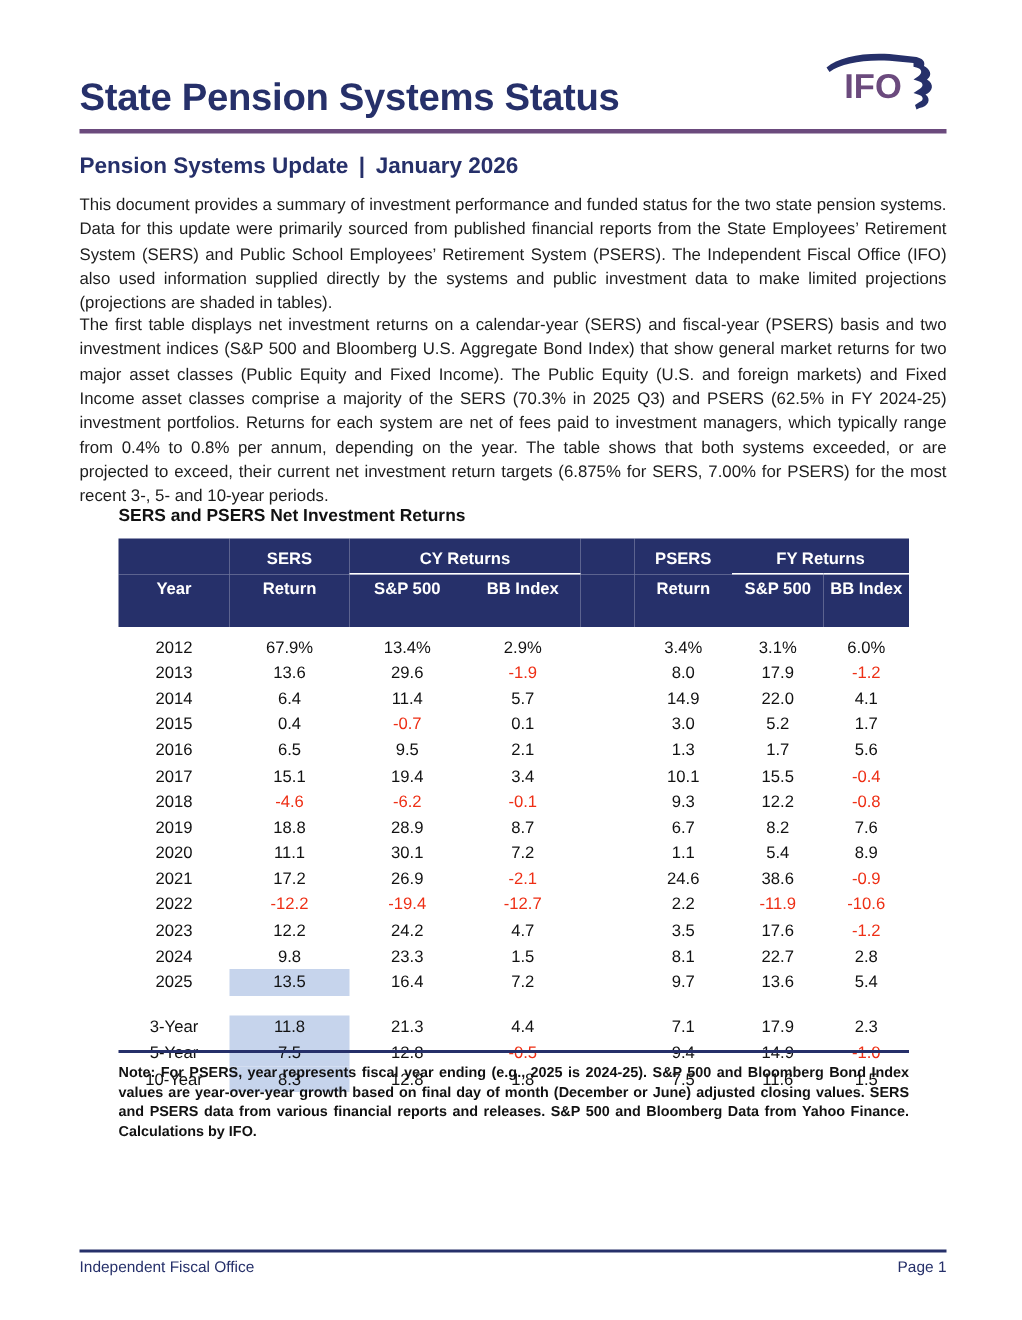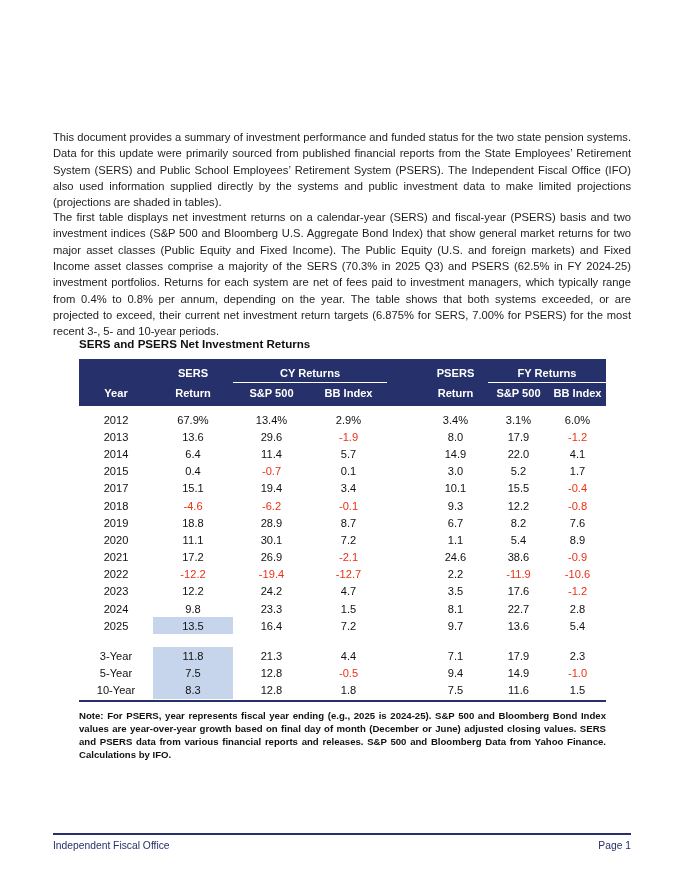--- a/index.html
+++ b/index.html
@@ -120,21 +120,21 @@
   thead th {
     color: #ffffff;
     font-weight: bold;
     font-size: 11.1px;
     padding: 0;
     text-align: center;
     height: 19px;
     vertical-align: middle;
   }
   thead tr.hrow1 th { height: 19px; padding-top: 4px; }
-  thead tr.hrow2 th { height: 20px; padding-bottom: 3px; }
+  thead tr.hrow2 th { height: 20px; padding-bottom: 15px; }
   thead th.grouped {
     border-bottom: 1.4px solid #ffffff;
   }
 
   tbody td {
     text-align: center;
     height: 17.2px;
     padding: 0;
     font-size: 11.1px;
     color: #111111;
@@ -187,20 +187,35 @@
     font-size: 10.3px;
     color: #26306a;
     font-weight: normal;
   }
 </style>
 </head>
 <body>
 
 <div class="page">
 
+  <div class="doc-header">
+    <div class="header-row">
+      <div class="doc-title">State Pension Systems Status</div>
+      <div class="logo-wrap">
+        <svg width="86" height="46" viewBox="0 0 86 46" xmlns="http://www.w3.org/2000/svg">
+          <path d="M6 13 C14 6, 30 3, 48 4 L66 6 C70 7, 72 9, 71 12 C75 14, 77 18, 73 21 C78 24, 77 29, 72 31 C76 34, 74 39, 68 40 L66 41 L65 38 L68 36 C71 35, 71 32, 67 31 L64 30 L67 28 C71 26, 71 23, 67 22 L64 21 L67 19 C70 17, 70 14, 66 13 L64 12.5 L64 10 L48 8.5 C31 7.5, 16 10, 8 16 Z" fill="#26306a"></path>
+          <text x="37" y="33" font-family="'Liberation Sans', sans-serif" font-size="23" font-weight="bold" fill="#6b4a7d" text-anchor="middle">IFO</text>
+        </svg>
+      </div>
+    </div>
+    <div class="title-rule"></div>
+    <div class="subtitle">
+      <span>Pension Systems Update</span><span class="sep">|</span><span>January 2026</span>
+    </div>
+  </div>
 
   <div class="body-text" id="para1">This document provides a summary of investment performance and funded status for the two state pension systems. Data for this update were primarily sourced from published financial reports from the State Employees’ Retirement System (SERS) and Public School Employees’ Retirement System (PSERS). The Independent Fiscal Office (IFO) also used information supplied directly by the systems and public investment data to make limited projections (projections are shaded in tables).</div>
   <div class="body-text" id="para2">The first table displays net investment returns on a calendar-year (SERS) and fiscal-year (PSERS) basis and two investment indices (S&amp;P 500 and Bloomberg U.S. Aggregate Bond Index) that show general market returns for two major asset classes (Public Equity and Fixed Income). The Public Equity (U.S. and foreign markets) and Fixed Income asset classes comprise a majority of the SERS (70.3% in 2025 Q3) and PSERS (62.5% in FY 2024-25) investment portfolios. Returns for each system are net of fees paid to investment managers, which typically range from 0.4% to 0.8% per annum, depending on the year. The table shows that both systems exceeded, or are projected to exceed, their current net investment return targets (6.875% for SERS, 7.00% for PSERS) for the most recent 3-, 5- and 10-year periods.</div>
 
   <div class="table-block">
     <div class="table-caption">SERS and PSERS Net Investment Returns</div>
 
     <table class="data">
       <colgroup>
         <col class="c-year">
@@ -267,20 +282,30 @@
             <td class="year">2015</td>
             <td>0.4</td>
             <td class="neg">-0.7</td>
             <td>0.1</td>
             <td></td>
             <td>3.0</td>
             <td>5.2</td>
             <td>1.7</td>
           </tr>
           <tr>
+            <td class="year">2016</td>
+            <td>6.5</td>
+            <td>9.5</td>
+            <td>2.1</td>
+            <td></td>
+            <td>1.3</td>
+            <td>1.7</td>
+            <td>5.6</td>
+          </tr>
+          <tr>
             <td class="year">2017</td>
             <td>15.1</td>
             <td>19.4</td>
             <td>3.4</td>
             <td></td>
             <td>10.1</td>
             <td>15.5</td>
             <td class="neg">-0.4</td>
           </tr>
           <tr>

